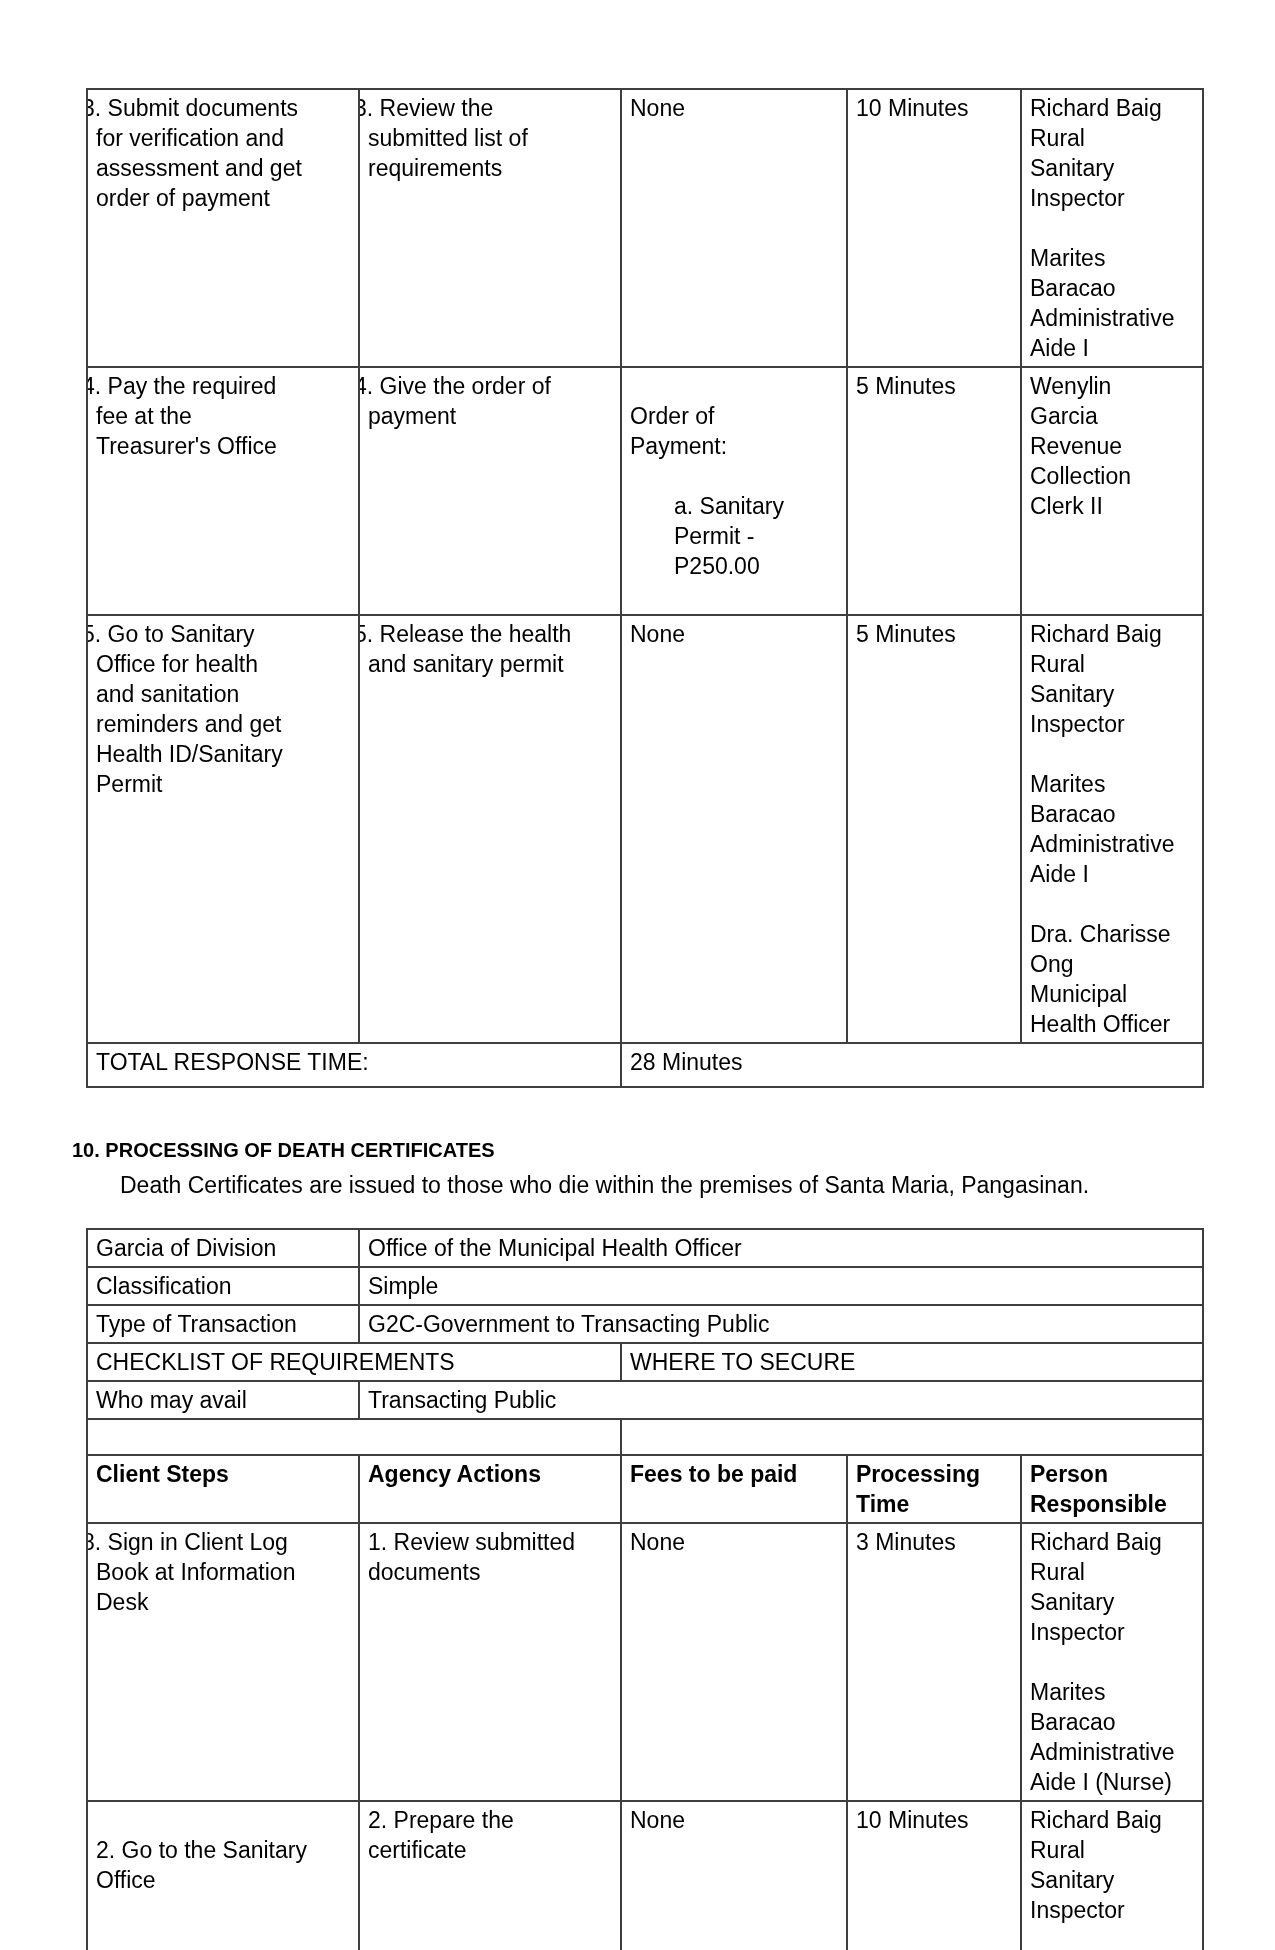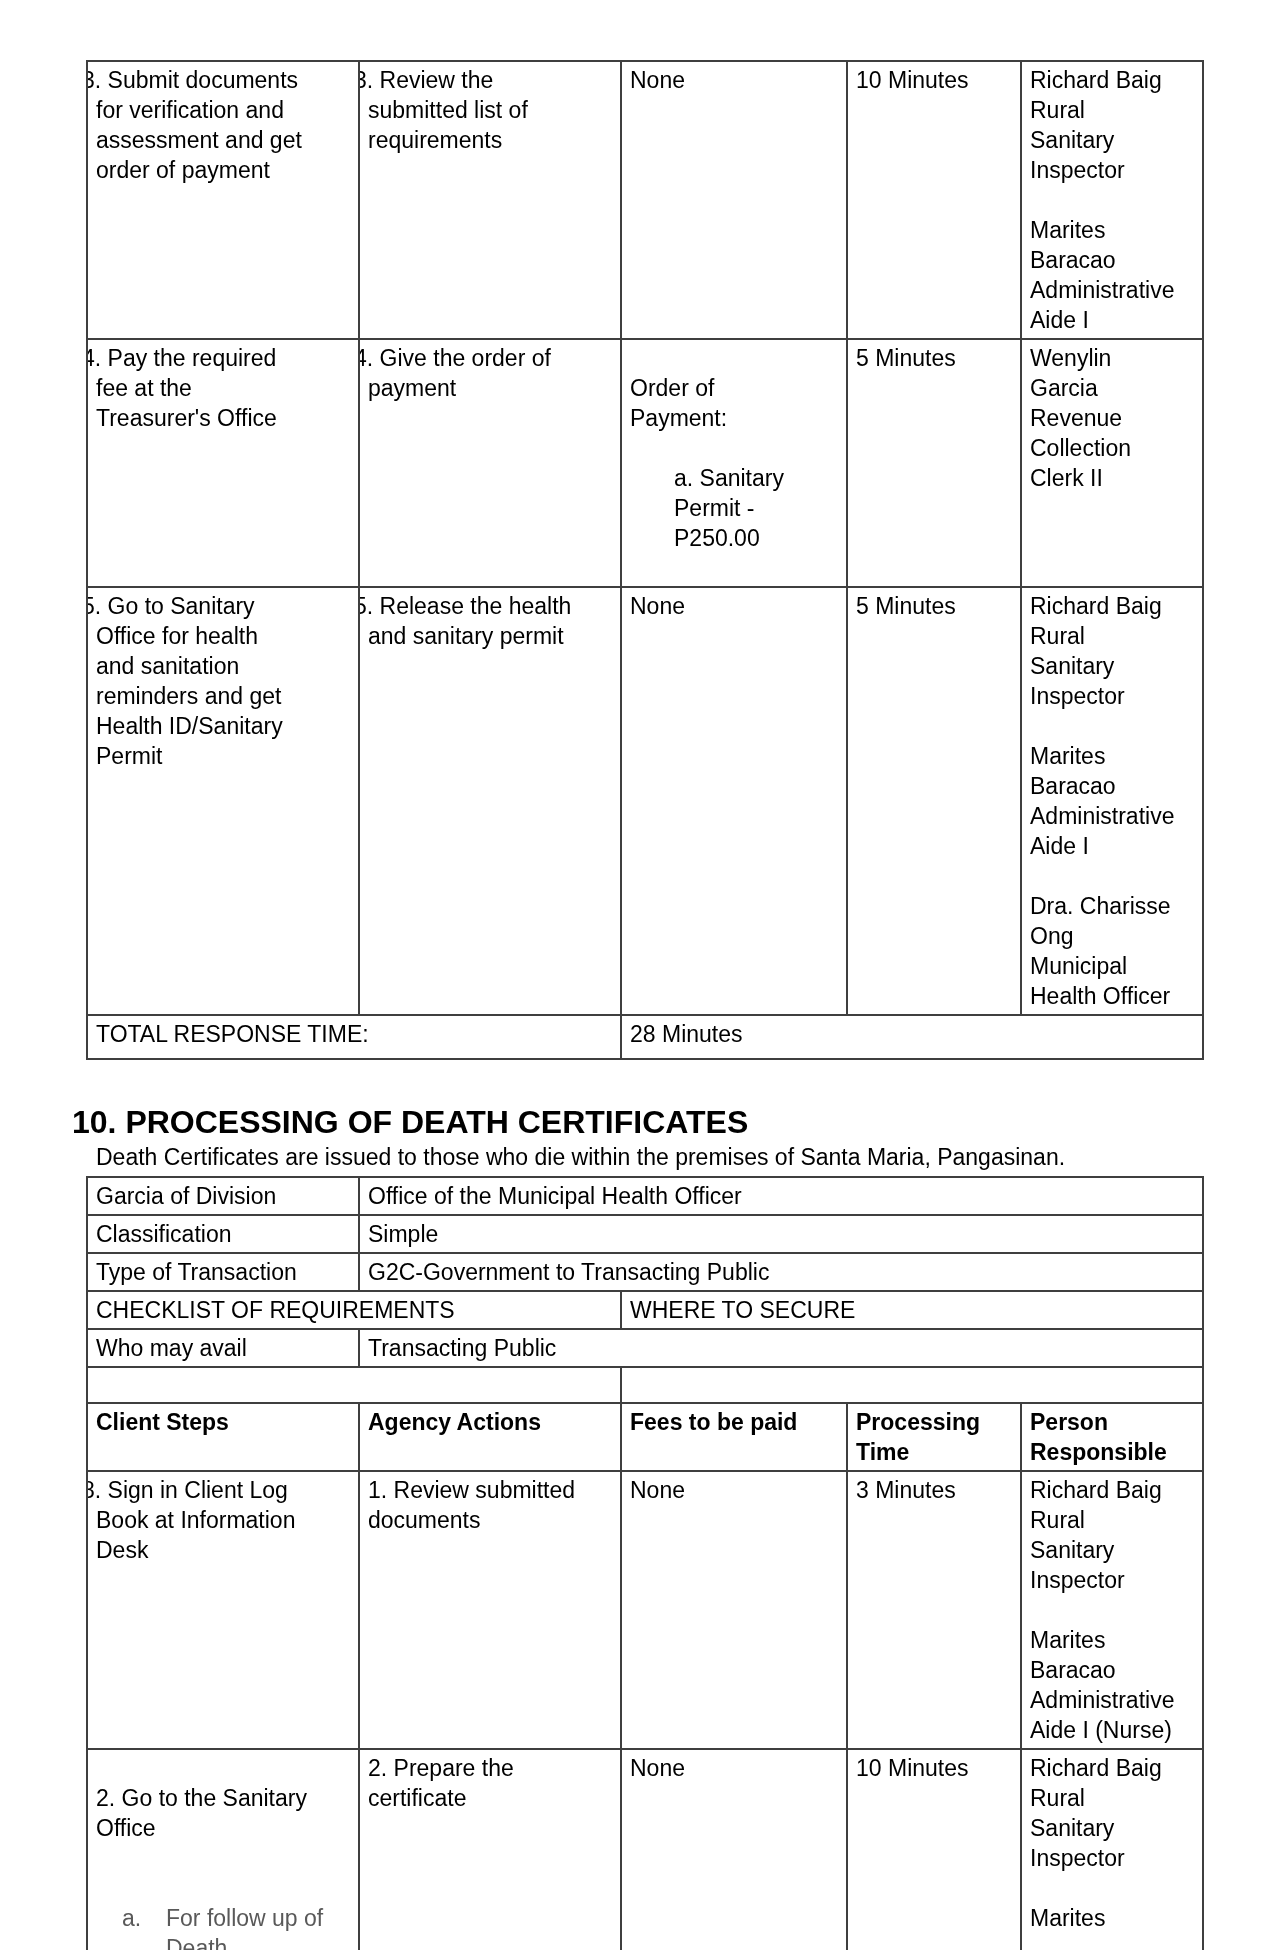--- a/index.html
+++ b/index.html
@@ -4,21 +4,21 @@
 <style>
   html, body { margin:0; padding:0; background:#ffffff; }
   body {
     width:1275px; height:1950px; overflow:hidden; position:relative;
     font-family:"Liberation Sans","DejaVu Sans",sans-serif;
     font-size:23px; line-height:30px; color:#000;
   }
   .page { padding-top:60px; }
   .content { margin-left:86px; width:1116px; }
 
-  table.t { border-collapse:collapse; table-layout:fixed; width:1116px; }
+  table.t { border-collapse:collapse; table-layout:fixed; width:1116px;margin-top:28px; }
   .t td, .t th {
     border:2px solid #3f3f3f;
     vertical-align:top;
     padding:3px 8px;
     white-space:pre-line;
     font-weight:normal;
     text-align:left;
     overflow:hidden;
   }
   .t th { font-weight:bold; }
@@ -29,24 +29,24 @@
   .vmid { vertical-align:middle; }
   .pad1 { padding-top:33px; }
 
   .fee-sub { margin-left:44px; }
 
   .sub-item { display:flex; color:#595959; margin-top:30px; padding-left:26px; }
   .sub-item .marker { flex:none; width:44px; }
   .sub-item .sub-text { flex:1; }
 
   h2.section-heading {
-    font-size:32px; line-height:36px; font-weight:bold;
+    font-size:20px; line-height:36px; font-weight:bold;
     margin:44px 0 0 -14px; white-space:pre-line;
   }
-  .desc { margin:2px 0 4px 10px; white-space:pre-line; }
+  .desc { margin:2px 0 4px 34px; white-space:pre-line; }
 </style>
 </head>
 <body>
 
 <div class="page">
   <div class="content">
 
     <table class="t">
       <colgroup>
         <col style="width:272px">

